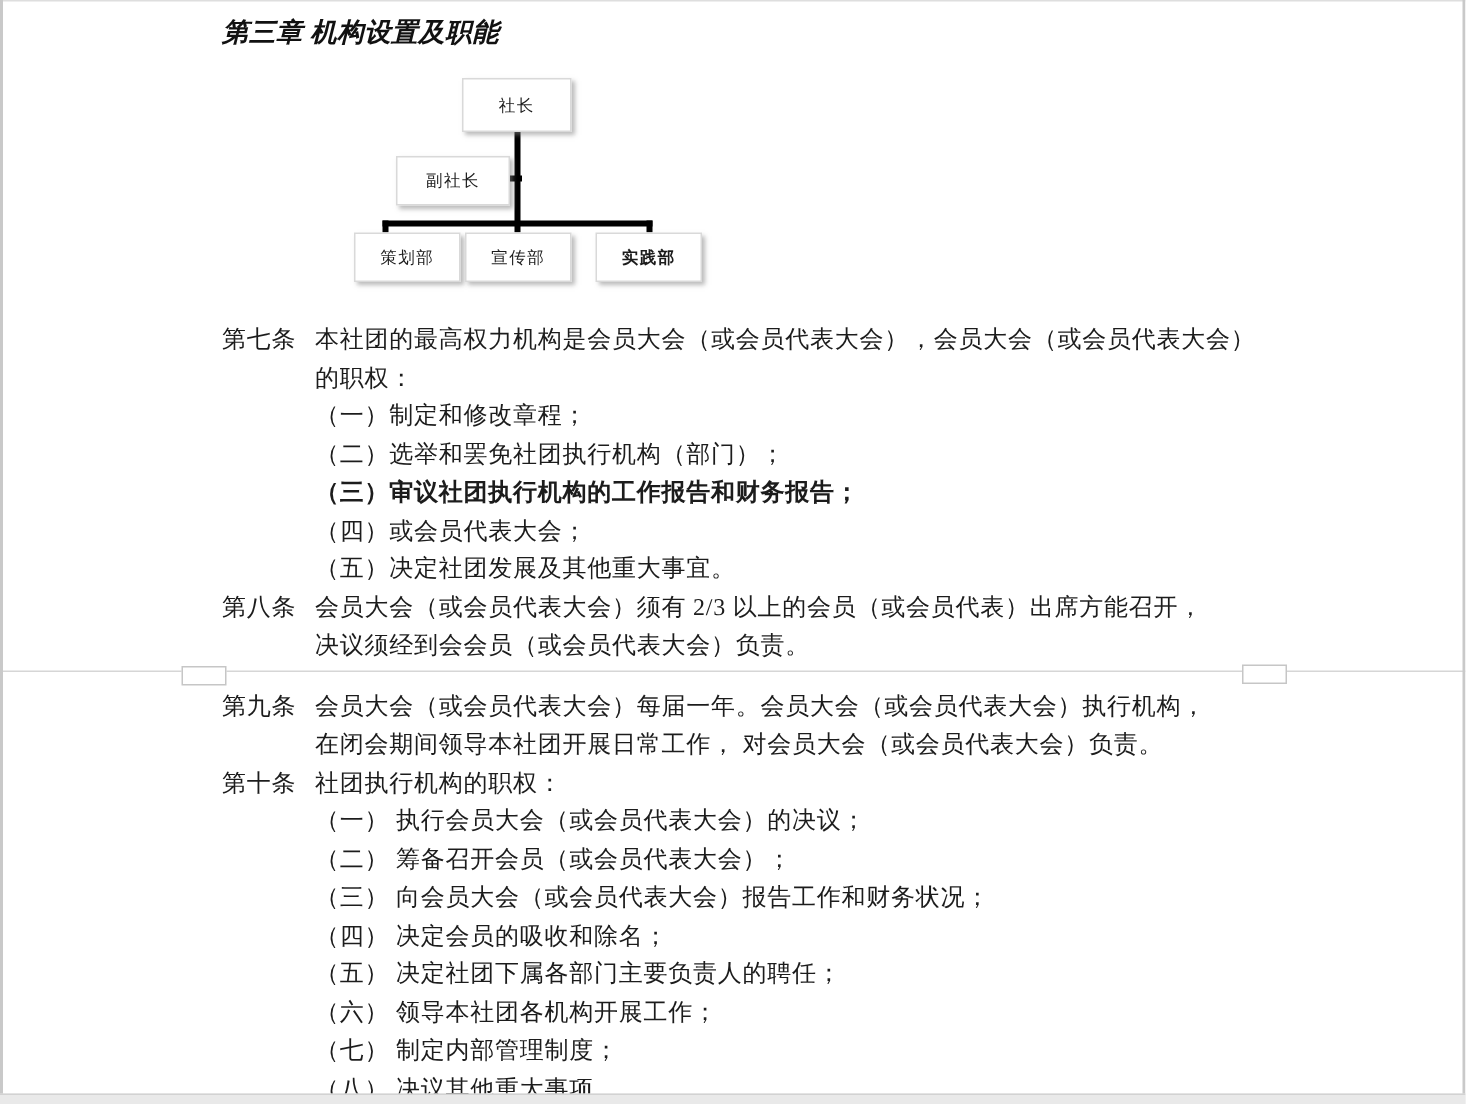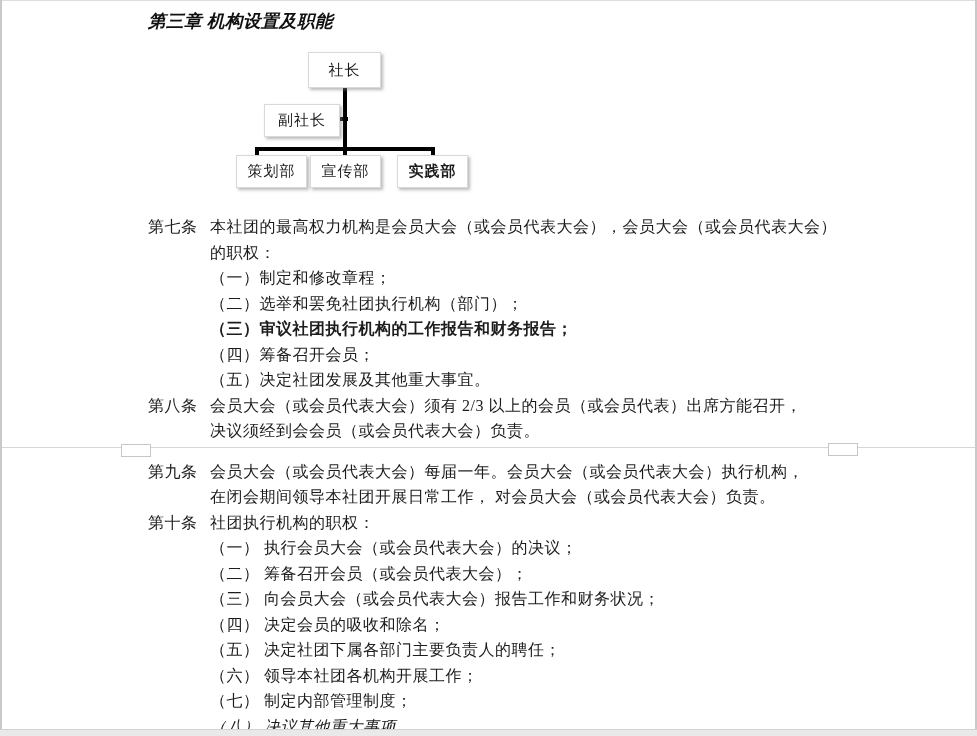--- a/index.html
+++ b/index.html
@@ -23,21 +23,21 @@
     letter-spacing:0.5px;white-space:pre;font-style:italic;
   }
 
   
   .org-chart{position:absolute;left:0;top:0;width:977px;height:200px;}
   .node{
     position:absolute;background:#fff;
     border:1px solid #d9d9d9;
     box-shadow:2px 2px 3px rgba(130,130,130,0.55);
     display:flex;align-items:center;justify-content:center;
-    font-size:15px;color:#1c1c1c;letter-spacing:1px;
+    font-size:11px;color:#1c1c1c;letter-spacing:1px;
     box-sizing:border-box;
   }
   .n-president{left:308px;top:52px;width:73px;height:36px;}
   .n-vice{left:264px;top:104px;width:76px;height:33px;}
   .n-planning{left:236px;top:155px;width:71px;height:33px;}
   .n-publicity{left:310px;top:155px;width:71px;height:33px;}
   .n-practice{left:397px;top:155px;width:71px;height:33px;font-weight:bold;}
   .cline{position:absolute;background:#000;}
   .l-main-vert{left:343px;top:88px;width:4px;height:67px;}
   .l-vice-conn{left:339px;top:117px;width:9px;height:4px;}
@@ -76,35 +76,35 @@
   <div class="node n-publicity">宣传部</div>
   <div class="node n-practice">实践部</div>
 </div>
 
 <div class="doc-body" id="doc-body">
     <div class="tline" style="top: 216px;"><span class="lbl">第七条</span><span class="txt">本社团的最高权力机构是会员大会（或会员代表大会），会员大会（或会员代表大会）</span></div>
     <div class="tline" style="top: 241.5px;"><span class="txt">的职权：</span></div>
     <div class="tline" style="top: 267px;"><span class="txt">（一）制定和修改章程；</span></div>
     <div class="tline" style="top: 292.5px;"><span class="txt">（二）选举和罢免社团执行机构（部门）；</span></div>
     <div class="tline" style="top: 318px; font-weight: bold;"><span class="txt">（三）审议社团执行机构的工作报告和财务报告；</span></div>
-    <div class="tline" style="top: 343.5px;"><span class="txt">（四）筹备召开会员；</span></div>
+    <div class="tline" style="top: 343.5px;"><span class="txt">（四）或会员代表大会；</span></div>
     <div class="tline" style="top: 369px; text-align: right;"><span class="txt">（五）决定社团发展及其他重大事宜。</span></div>
     <div class="tline" style="top: 394.5px;"><span class="lbl">第八条</span><span class="txt">会员大会（或会员代表大会）须有 2/3 以上的会员（或会员代表）出席方能召开，</span></div>
     <div class="tline" style="top: 420px;"><span class="txt">决议须经到会会员（或会员代表大会）负责。</span></div>
     <div class="tline" style="top: 460.5px;"><span class="lbl">第九条</span><span class="txt">会员大会（或会员代表大会）每届一年。会员大会（或会员代表大会）执行机构，</span></div>
     <div class="tline" style="top: 486px;"><span class="txt">在闭会期间领导本社团开展日常工作， 对会员大会（或会员代表大会）负责。</span></div>
     <div class="tline" style="top: 511.5px;"><span class="lbl">第十条</span><span class="txt">社团执行机构的职权：</span></div>
     <div class="tline" style="top: 537px;"><span class="txt">（一） 执行会员大会（或会员代表大会）的决议；</span></div>
     <div class="tline" style="top: 562.5px;"><span class="txt">（二） 筹备召开会员（或会员代表大会）；</span></div>
     <div class="tline" style="top: 588px;"><span class="txt">（三） 向会员大会（或会员代表大会）报告工作和财务状况；</span></div>
     <div class="tline" style="top: 613.5px;"><span class="txt">（四） 决定会员的吸收和除名；</span></div>
     <div class="tline" style="top: 639px;"><span class="txt">（五） 决定社团下属各部门主要负责人的聘任；</span></div>
     <div class="tline" style="top: 664.5px;"><span class="txt">（六） 领导本社团各机构开展工作；</span></div>
     <div class="tline" style="top: 690px;"><span class="txt">（七） 制定内部管理制度；</span></div>
-    <div class="tline" style="top: 715.5px; font-style: italic;"><span class="txt">（八） 决议其他重大事项。</span></div>
+    <div class="tline" style="top: 715.5px;"><span class="txt">（八） 决议其他重大事项。</span></div>
   </div>
 
 <div class="pagebreak-line"></div>
 <div class="cropmark crop-left"></div>
 <div class="cropmark crop-right"></div>
 
 <div class="edge edge-top"></div>
 <div class="edge edge-left"></div>
 <div class="edge edge-right"></div>
 <div class="edge edge-bottom"></div>

